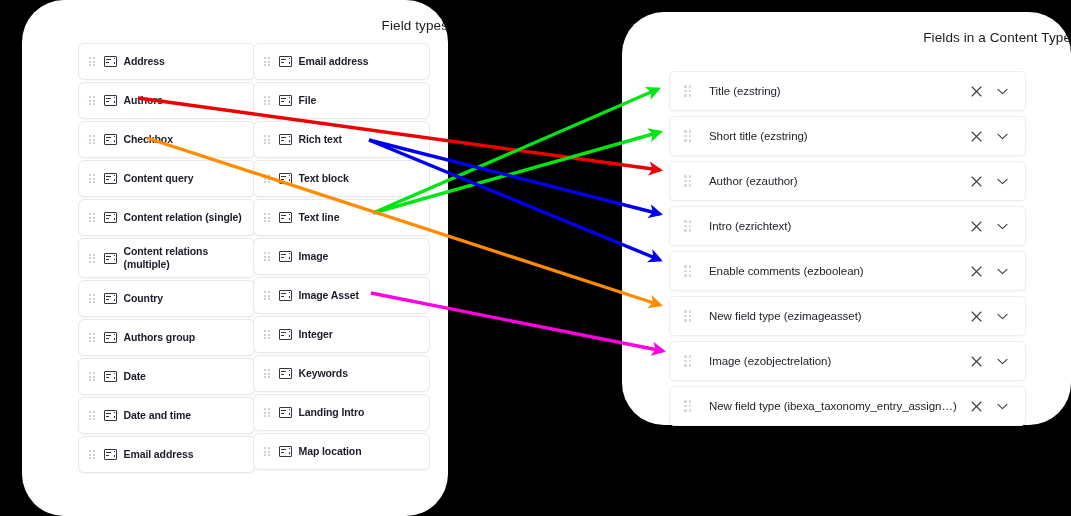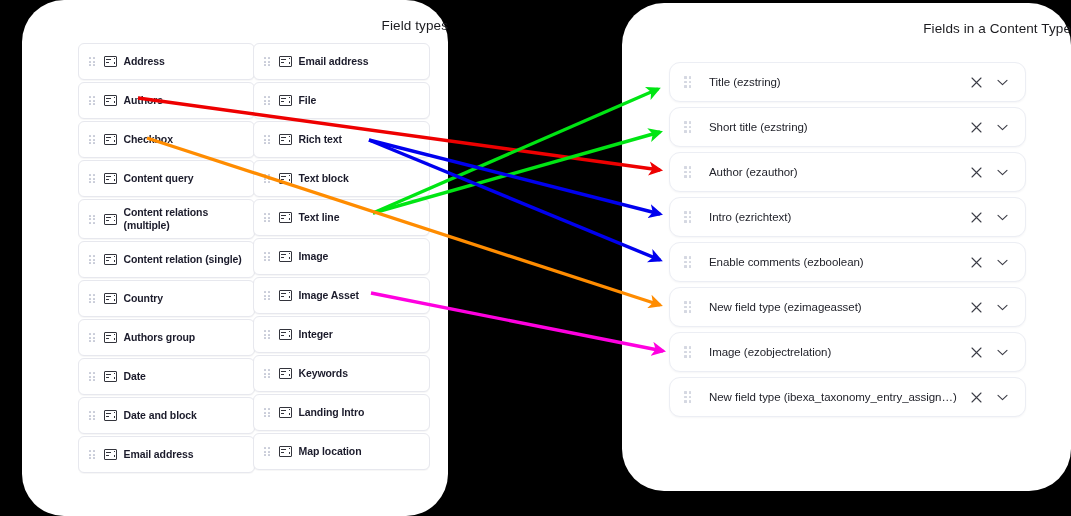--- a/index.html
+++ b/index.html
@@ -16,21 +16,21 @@
     font-family: "Liberation Sans", sans-serif;
   }
 
   
   .panel {
     position: absolute;
     background: #ffffff;
     border-radius: 42px;
   }
   #left-panel  { left: 22px;  top: 0px;  width: 426px; height: 516px; }
-  #right-panel { left: 622px; top: 3px;  width: 449px; height: 488px; }
+  #right-panel { left: 622px; top: 12px;  width: 449px; height: 413px; }
 
   .panel-title {
     position: absolute;
     left: 0; right: 0;
     text-align: right;
     font-size: 13.5px;
     color: #1b1b1f;
     font-family: "Liberation Sans", sans-serif;
     letter-spacing: .1px;
   }
@@ -125,21 +125,21 @@
     top: 59px;
     width: 357px;
   }
   .ct-item {
     box-sizing: border-box;
     width: 357px;
     height: 40px;
     margin-bottom: 5px;
     background: #ffffff;
     border: 1px solid #eceef4;
-    border-radius: 11px;
+    border-radius: 5px;
     display: flex;
     align-items: center;
     padding: 0 12px 0 14px;
     box-shadow: 0 1px 2px rgba(20,20,40,0.04);
   }
   .ct-label {
     flex: 1 1 auto;
     font-size: 11.5px;
     color: #23242c;
     font-family: "Liberation Sans", sans-serif;
@@ -254,56 +254,56 @@
             <i></i>
             <i></i>
           </span>
           <span class="ft-icon">
             <span class="bx"></span>
             <span class="l1"></span>
             <span class="l2"></span>
             <span class="dot"></span>
             <span class="dot2"></span>
           </span>
+          <span class="ft-label">Content relation (single)</span>
+        </div>
+        <div class="ft-item">
+          <span class="drag-handle">
+            <i></i>
+            <i></i>
+            <i></i>
+            <i></i>
+            <i></i>
+            <i></i>
+          </span>
+          <span class="ft-icon">
+            <span class="bx"></span>
+            <span class="l1"></span>
+            <span class="l2"></span>
+            <span class="dot"></span>
+            <span class="dot2"></span>
+          </span>
           <span class="ft-label">Content relations (multiple)</span>
         </div>
         <div class="ft-item">
           <span class="drag-handle">
             <i></i>
             <i></i>
             <i></i>
             <i></i>
             <i></i>
             <i></i>
           </span>
           <span class="ft-icon">
             <span class="bx"></span>
             <span class="l1"></span>
             <span class="l2"></span>
             <span class="dot"></span>
             <span class="dot2"></span>
           </span>
-          <span class="ft-label">Content relation (single)</span>
-        </div>
-        <div class="ft-item">
-          <span class="drag-handle">
-            <i></i>
-            <i></i>
-            <i></i>
-            <i></i>
-            <i></i>
-            <i></i>
-          </span>
-          <span class="ft-icon">
-            <span class="bx"></span>
-            <span class="l1"></span>
-            <span class="l2"></span>
-            <span class="dot"></span>
-            <span class="dot2"></span>
-          </span>
           <span class="ft-label">Country</span>
         </div>
         <div class="ft-item">
           <span class="drag-handle">
             <i></i>
             <i></i>
             <i></i>
             <i></i>
             <i></i>
             <i></i>
@@ -344,21 +344,21 @@
             <i></i>
             <i></i>
           </span>
           <span class="ft-icon">
             <span class="bx"></span>
             <span class="l1"></span>
             <span class="l2"></span>
             <span class="dot"></span>
             <span class="dot2"></span>
           </span>
-          <span class="ft-label">Date and block</span>
+          <span class="ft-label">Date and time</span>
         </div>
         <div class="ft-item">
           <span class="drag-handle">
             <i></i>
             <i></i>
             <i></i>
             <i></i>
             <i></i>
             <i></i>
           </span>

